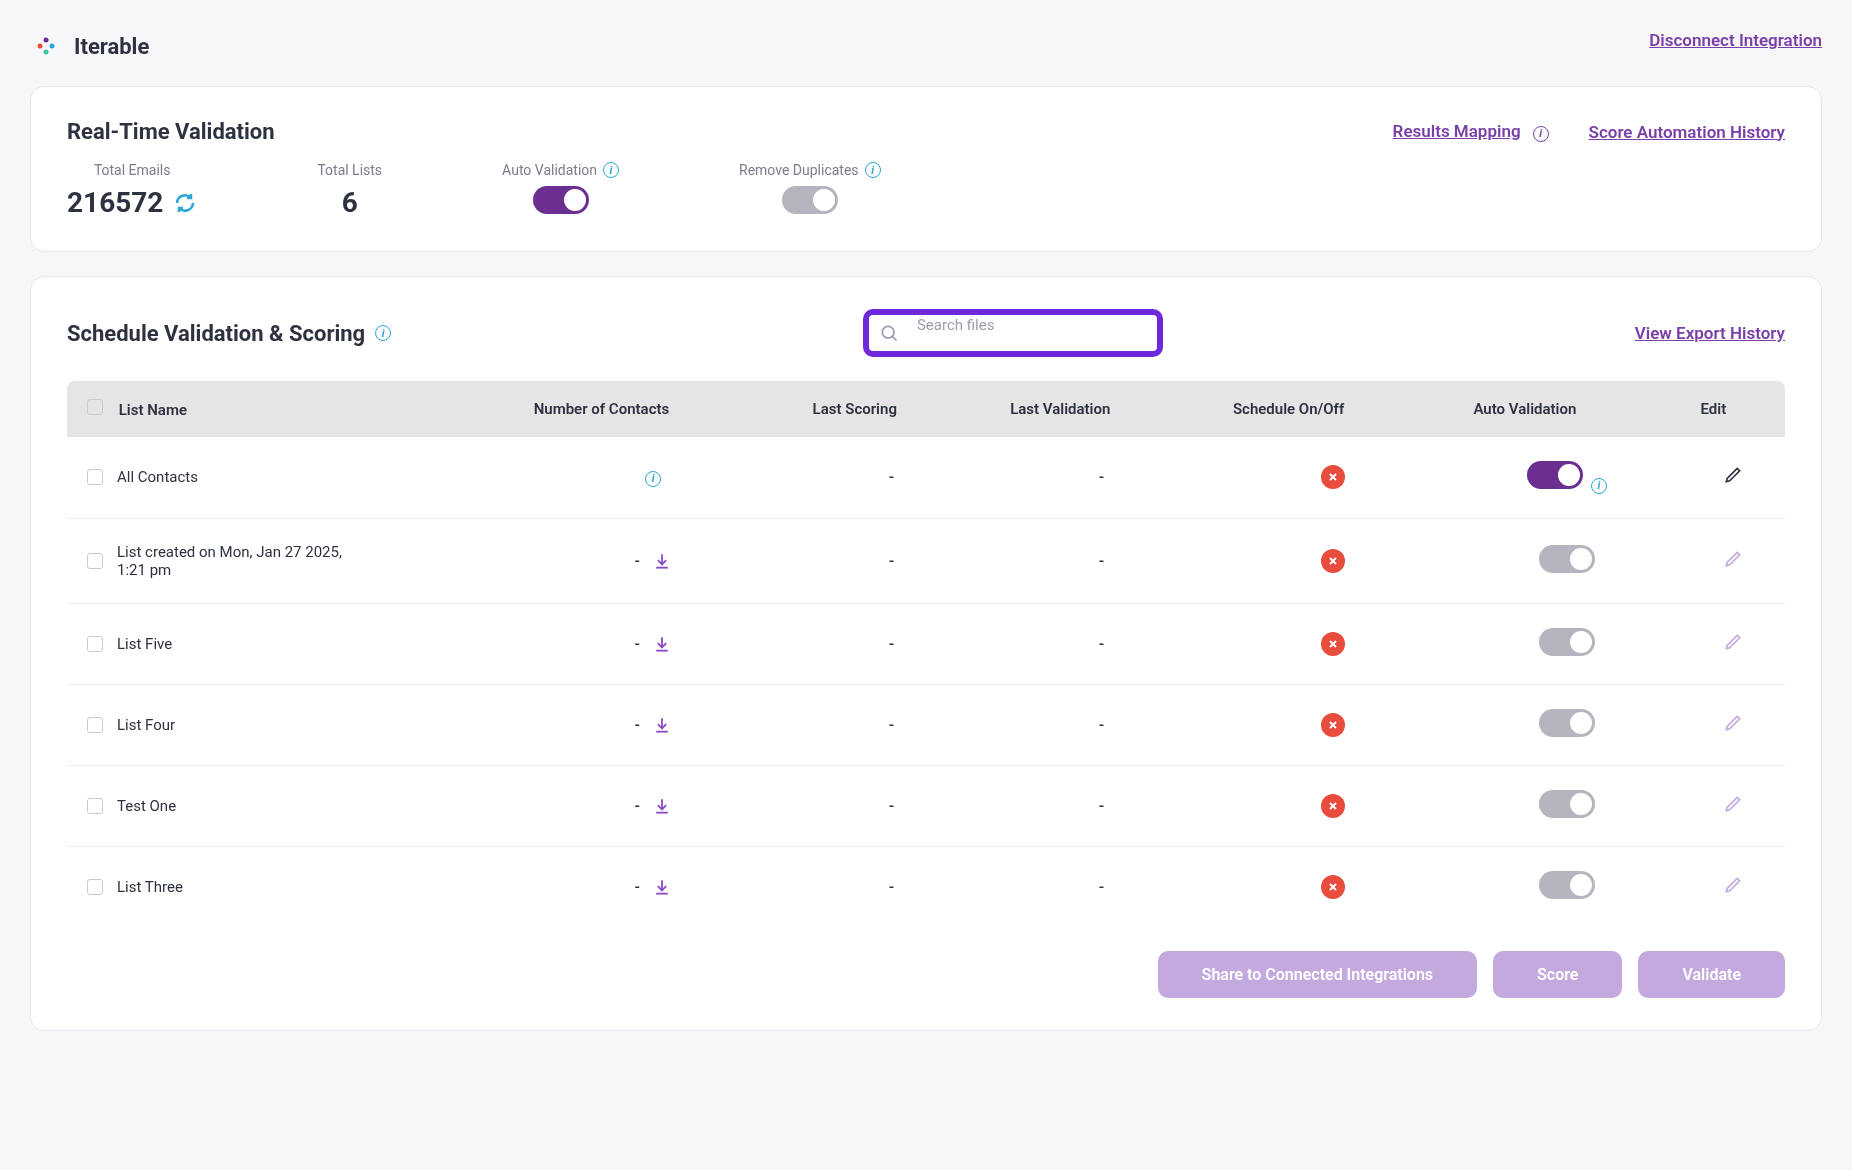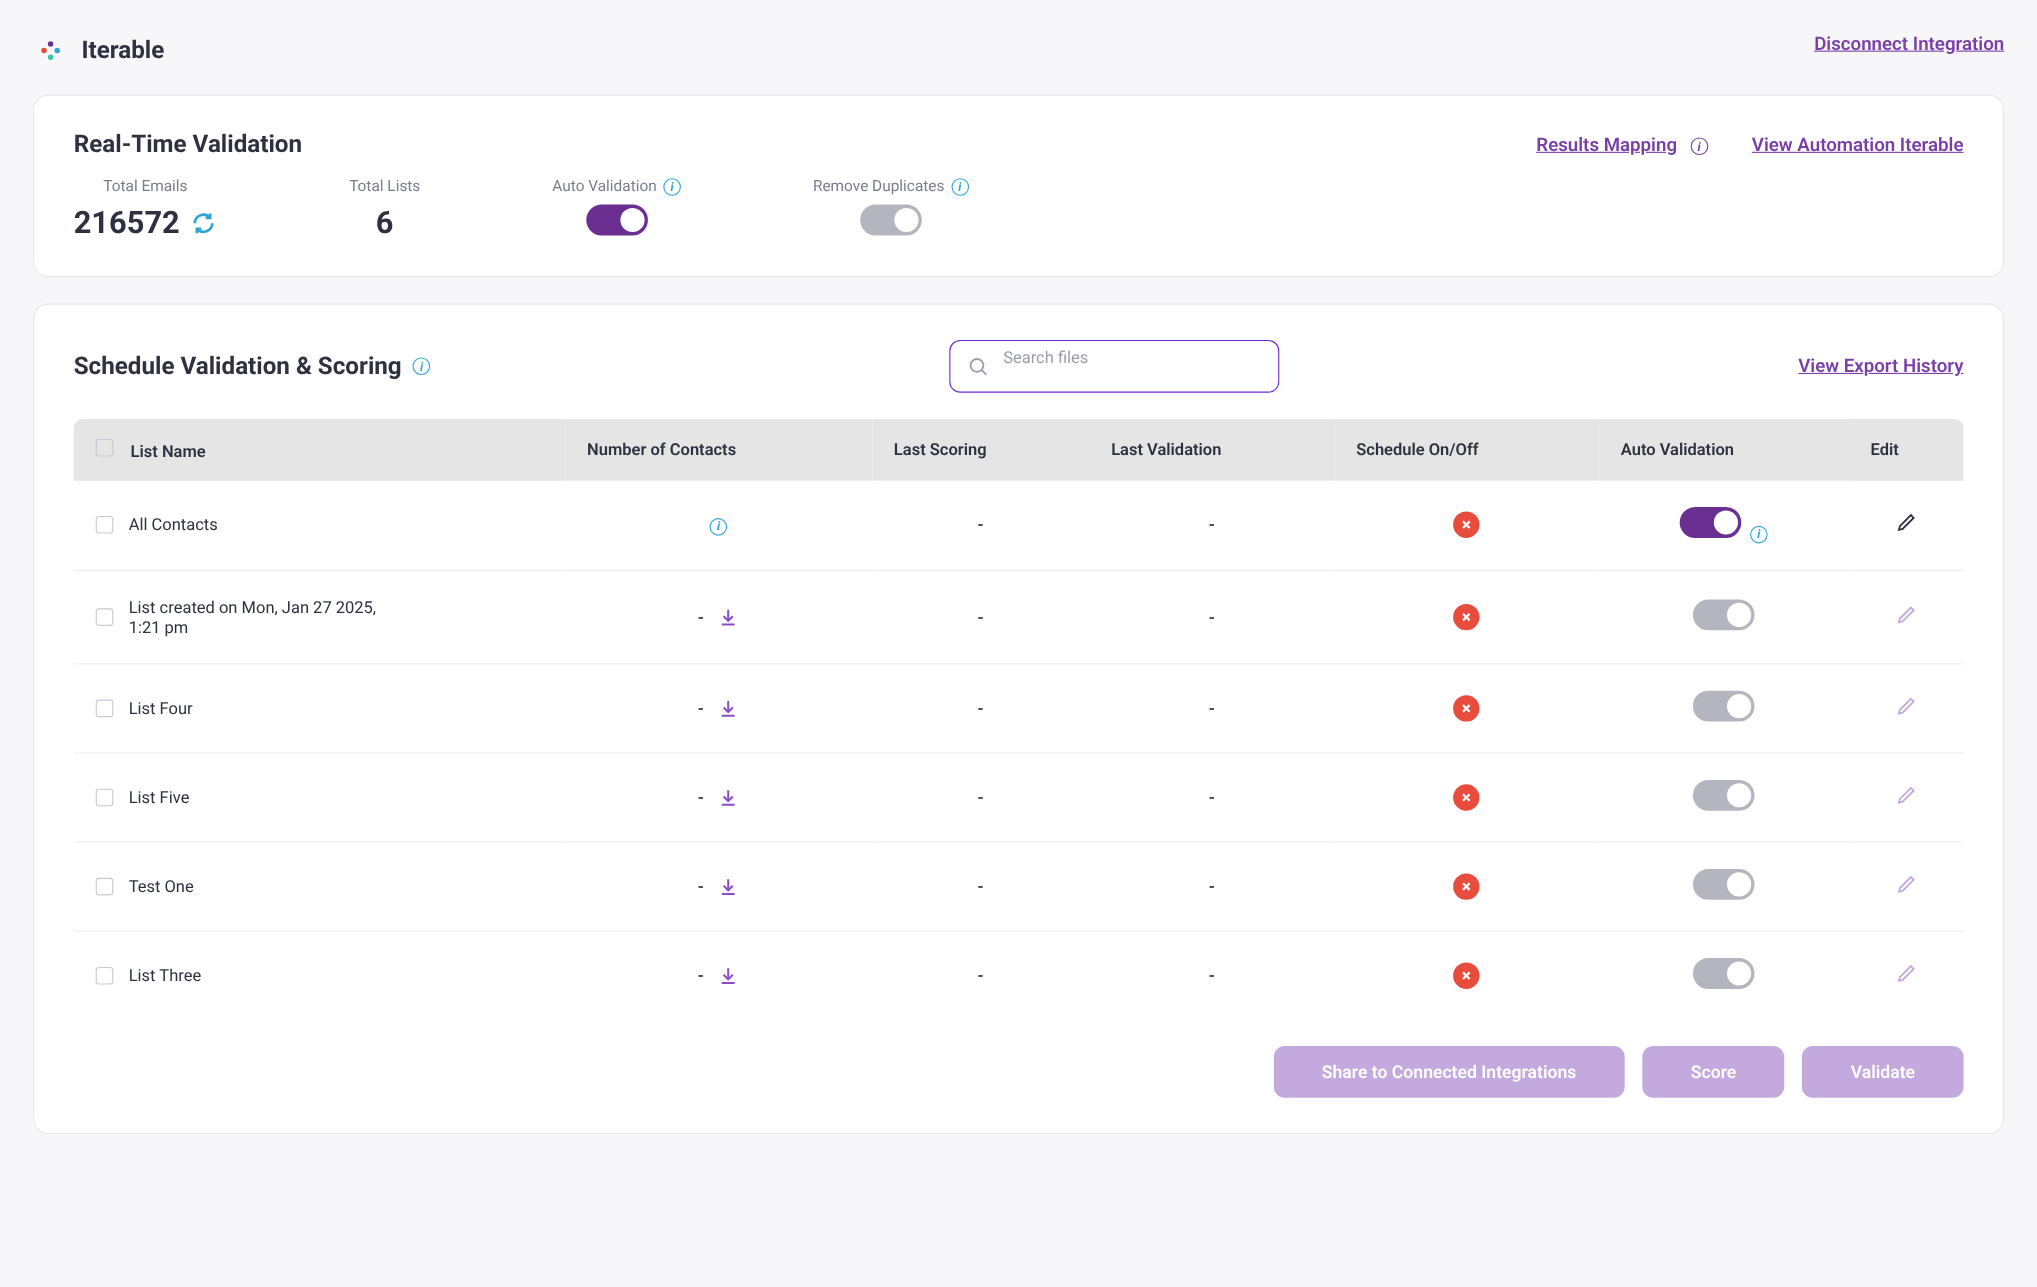--- a/index.html
+++ b/index.html
@@ -31,21 +31,21 @@
     .toggle { width: 56px; height: 28px; border-radius: 14px; position: relative; cursor: pointer; display: inline-block; }
     .toggle.on { background: #6B2F91; }
     .toggle.off { background: #B5B5C0; }
     .toggle-knob { position: absolute; width: 22px; height: 22px; border-radius: 50%; background: #fff; top: 3px; }
     .toggle.on .toggle-knob { right: 3px; }
     .toggle.off .toggle-knob { right: 3px; }
     
     .schedule-header { display: flex; align-items: center; justify-content: space-between; margin-bottom: 24px; }
     .schedule-title { font-size: 22px; font-weight: 700; color: #2E3240; display: flex; align-items: center; gap: 10px; }
     .search-wrap { position: relative; }
-    .search-input { width: 300px; height: 48px; border: 1px solid #6d28d9; border-radius: 10px; padding: 0 16px 16px 48px; font-size: 15px; color: #2E3240; }
+    .search-input { width: 300px; height: 48px; border: 6px solid #6d28d9; border-radius: 10px; padding: 0 16px 16px 48px; font-size: 15px; color: #2E3240; }
     .search-input::placeholder { color: #9A9DAC; }
     .search-icon { position: absolute; left: 16px; top: 50%; transform: translateY(-50%); color: #9A9DAC; }
     
     .table { width: 100%; border-collapse: collapse; }
     .table thead th { background: #e5e5e5; padding: 18px 20px; text-align: left; font-size: 15px; font-weight: 600; color: #2E3240; }
     .table thead th:first-child { border-top-left-radius: 8px; }
     .table thead th:last-child { border-top-right-radius: 8px; }
     .table tbody td { padding: 24px 20px; border-bottom: 1px solid #EDEDF2; font-size: 15px; color: #2E3240; vertical-align: middle; }
     .table tbody tr:last-child td { border-bottom: none; }
     
@@ -89,21 +89,21 @@
   </div>
 
   <div class="card">
     <div class="card-header">
       <div class="card-title">Real-Time Validation</div>
       <div class="card-links">
         <span>
           <a class="card-link">Results Mapping</a>
           <span class="info-icon purple">i</span>
         </span>
-        <a class="card-link">View Automation Iterable</a>
+        <a class="card-link">Score Automation History</a>
       </div>
     </div>
     <div class="metrics-row">
       <div class="metric">
         <div class="metric-label">Total Emails</div>
         <div class="metric-value">
           <span>216572</span>
           <svg class="refresh-icon" viewBox="0 0 24 24" fill="none" stroke="currentColor" stroke-width="2.5">
             <path d="M4 12a8 8 0 0 1 14-5M20 12a8 8 0 0 1-14 5"></path>
             <path d="M18 3v4h-4M6 21v-4h4"></path>
@@ -222,53 +222,53 @@
             <td class="center"><span class="edit-icon muted">
     <svg width="20" height="20" viewBox="0 0 24 24" fill="none" stroke="currentColor" stroke-width="2">
       <path d="M4 20l4-1L20 7l-3-3L5 16l-1 4z"></path>
     </svg>
   </span></td>
           </tr>
           <tr>
             <td>
     <div class="list-name-cell">
       <span class="checkbox"></span>
+      <span style="max-width:240px">List Five</span>
+    </div>
+            </td>
+            <td class="center">
+              <div class="contacts-cell">
+      <span class="dash">-</span>
+      <span class="download-icon">
+        <svg width="20" height="20" viewBox="0 0 24 24" fill="none" stroke="currentColor" stroke-width="2.2">
+          <path d="M12 4v11"></path>
+                    <path d="M7 11l5 5 5-5"></path>
+                    <path d="M5 20h14"></path>
+        </svg></span>
+    </div>
+            </td>
+            <td class="center"><span class="dash">-</span></td>
+            <td class="center"><span class="dash">-</span></td>
+            <td class="center"><span class="status-badge-x">
+    <svg width="12" height="12" viewBox="0 0 24 24" stroke="#fff" stroke-width="4" fill="none">
+                  <path d="M6 6l12 12M18 6L6 18"></path>
+                </svg>
+  </span></td>
+            <td class="center"><span class="toggle off"><span class="toggle-knob"></span></span></td>
+            <td class="center"><span class="edit-icon muted">
+    <svg width="20" height="20" viewBox="0 0 24 24" fill="none" stroke="currentColor" stroke-width="2">
+      <path d="M4 20l4-1L20 7l-3-3L5 16l-1 4z"></path>
+    </svg>
+  </span></td>
+          </tr>
+          <tr>
+            <td>
+    <div class="list-name-cell">
+      <span class="checkbox"></span>
       <span style="max-width:240px">List Four</span>
-    </div>
-            </td>
-            <td class="center">
-              <div class="contacts-cell">
-      <span class="dash">-</span>
-      <span class="download-icon">
-        <svg width="20" height="20" viewBox="0 0 24 24" fill="none" stroke="currentColor" stroke-width="2.2">
-          <path d="M12 4v11"></path>
-                    <path d="M7 11l5 5 5-5"></path>
-                    <path d="M5 20h14"></path>
-        </svg></span>
-    </div>
-            </td>
-            <td class="center"><span class="dash">-</span></td>
-            <td class="center"><span class="dash">-</span></td>
-            <td class="center"><span class="status-badge-x">
-    <svg width="12" height="12" viewBox="0 0 24 24" stroke="#fff" stroke-width="4" fill="none">
-                  <path d="M6 6l12 12M18 6L6 18"></path>
-                </svg>
-  </span></td>
-            <td class="center"><span class="toggle off"><span class="toggle-knob"></span></span></td>
-            <td class="center"><span class="edit-icon muted">
-    <svg width="20" height="20" viewBox="0 0 24 24" fill="none" stroke="currentColor" stroke-width="2">
-      <path d="M4 20l4-1L20 7l-3-3L5 16l-1 4z"></path>
-    </svg>
-  </span></td>
-          </tr>
-          <tr>
-            <td>
-    <div class="list-name-cell">
-      <span class="checkbox"></span>
-      <span style="max-width:240px">List Five</span>
     </div>
             </td>
             <td class="center">
               <div class="contacts-cell">
       <span class="dash">-</span>
       <span class="download-icon">
         <svg width="20" height="20" viewBox="0 0 24 24" fill="none" stroke="currentColor" stroke-width="2.2">
           <path d="M12 4v11"></path>
                     <path d="M7 11l5 5 5-5"></path>
                     <path d="M5 20h14"></path>

